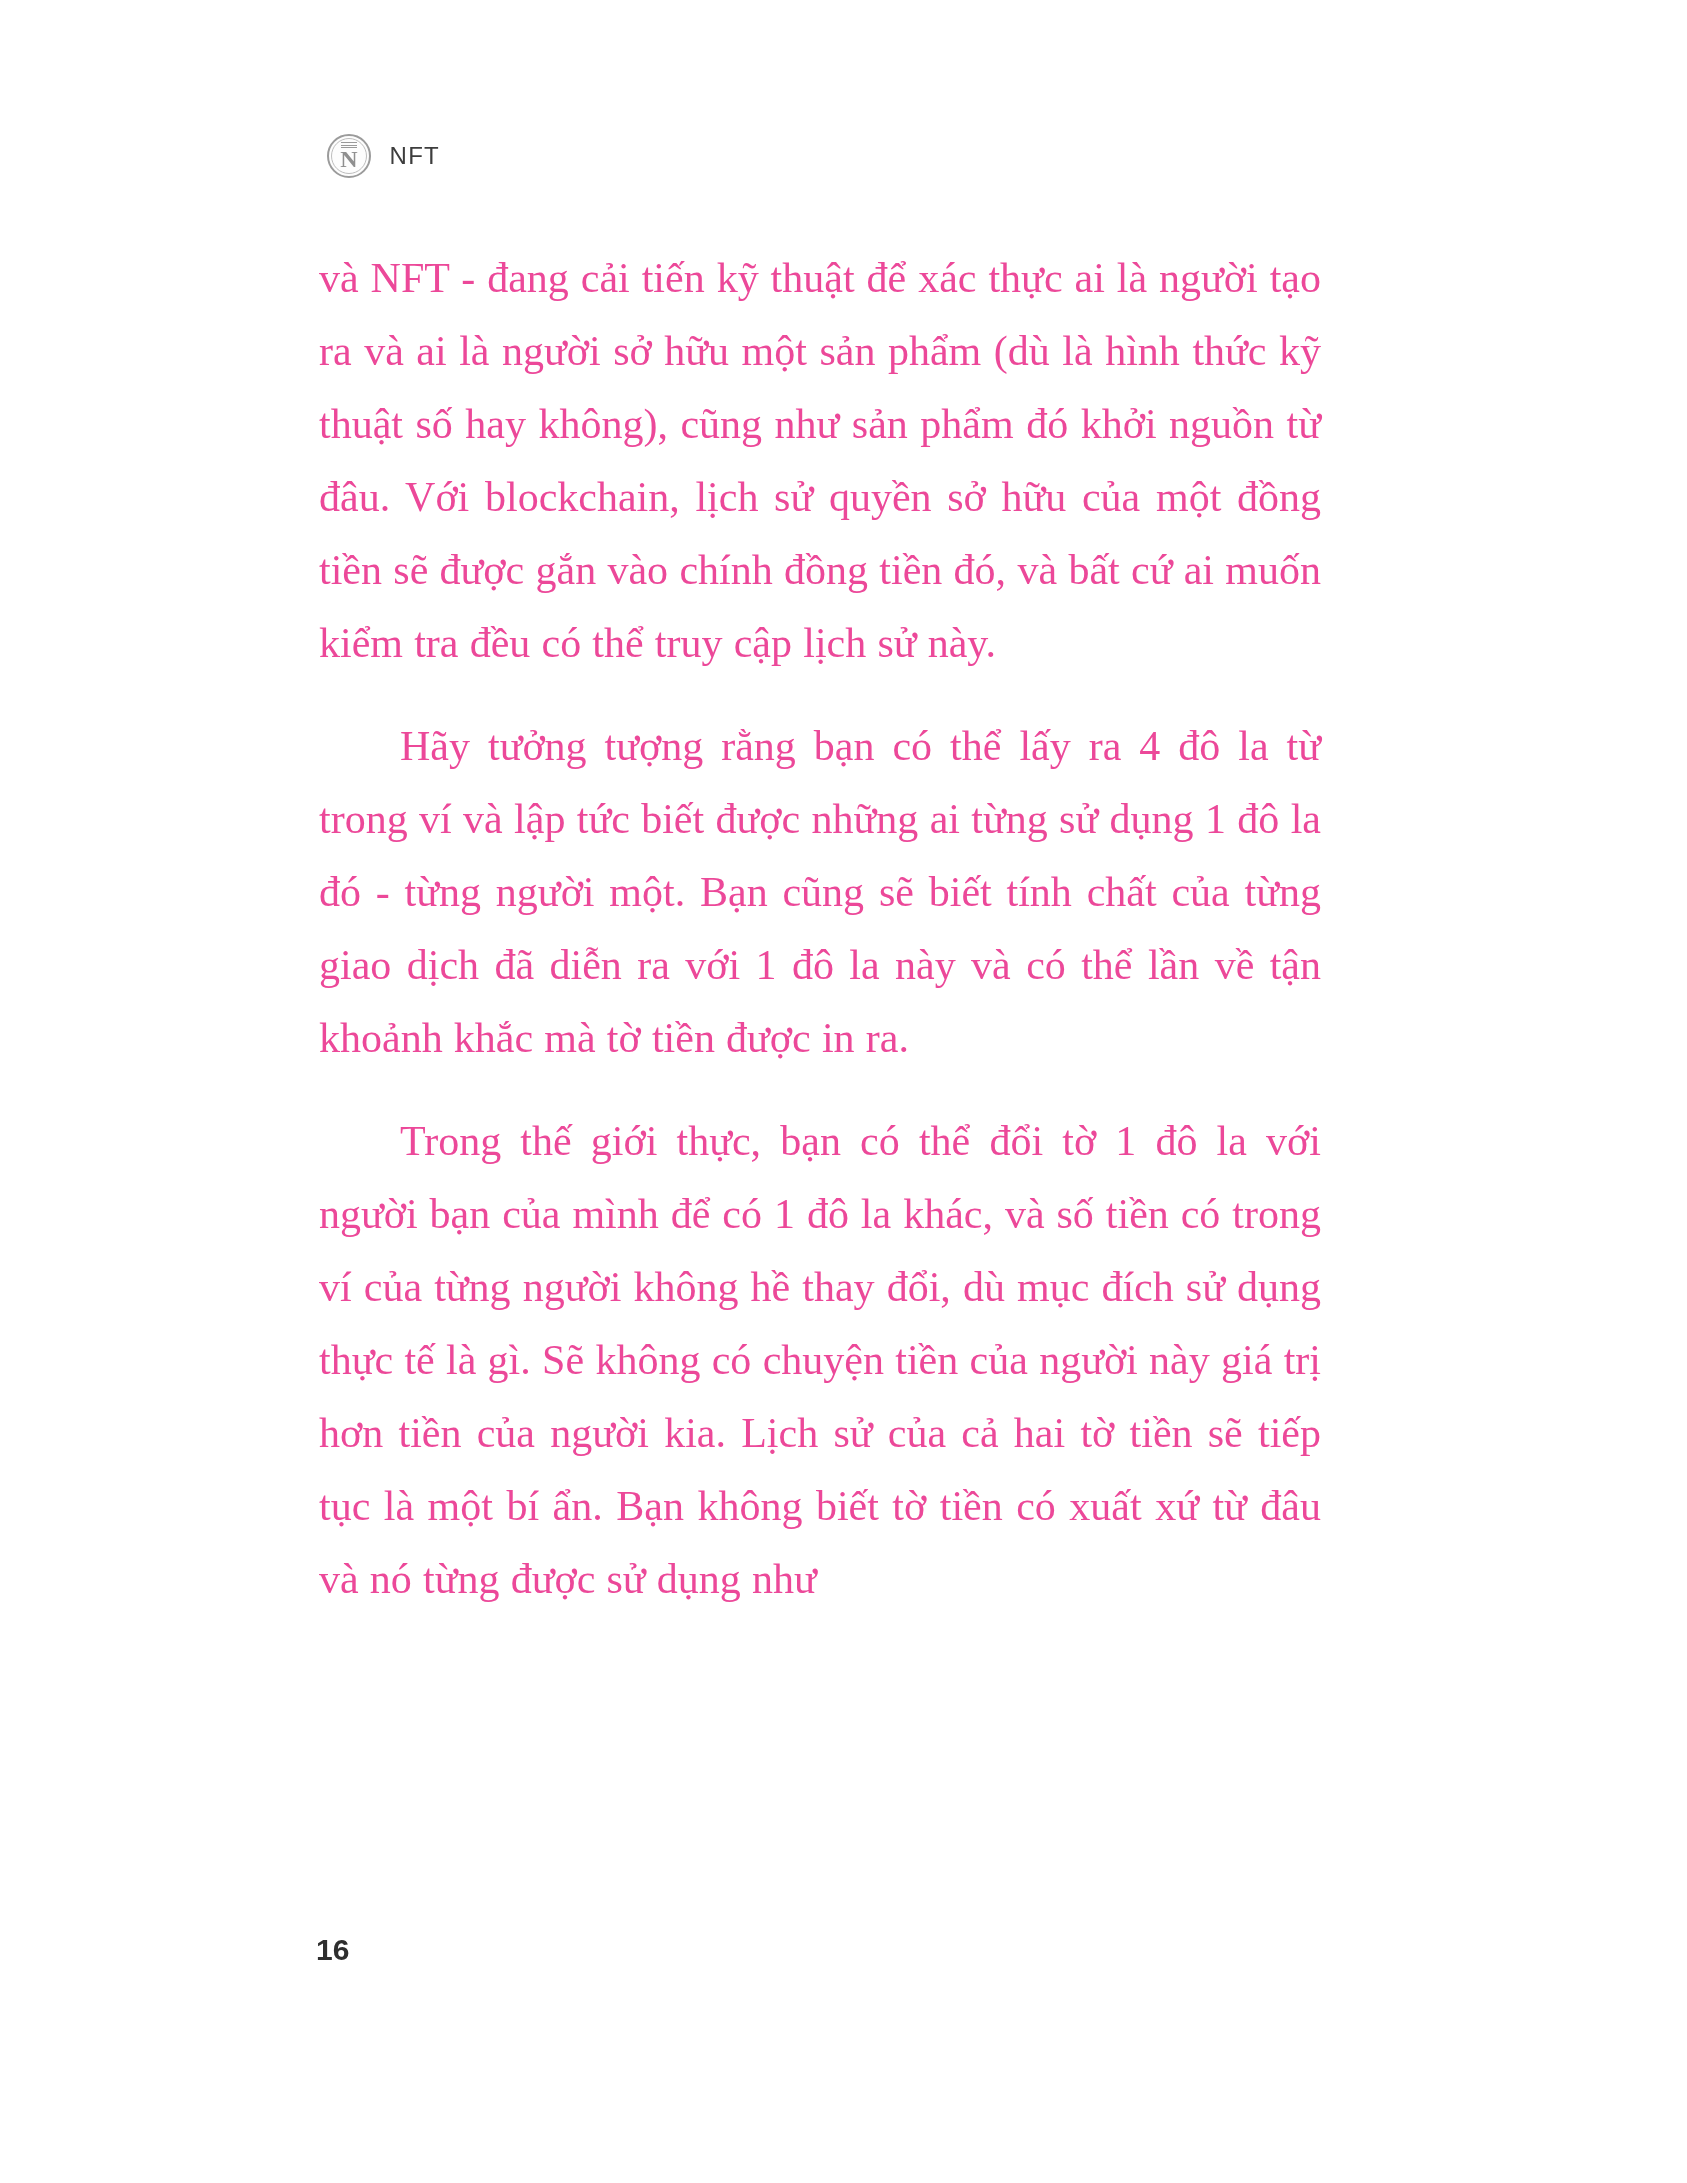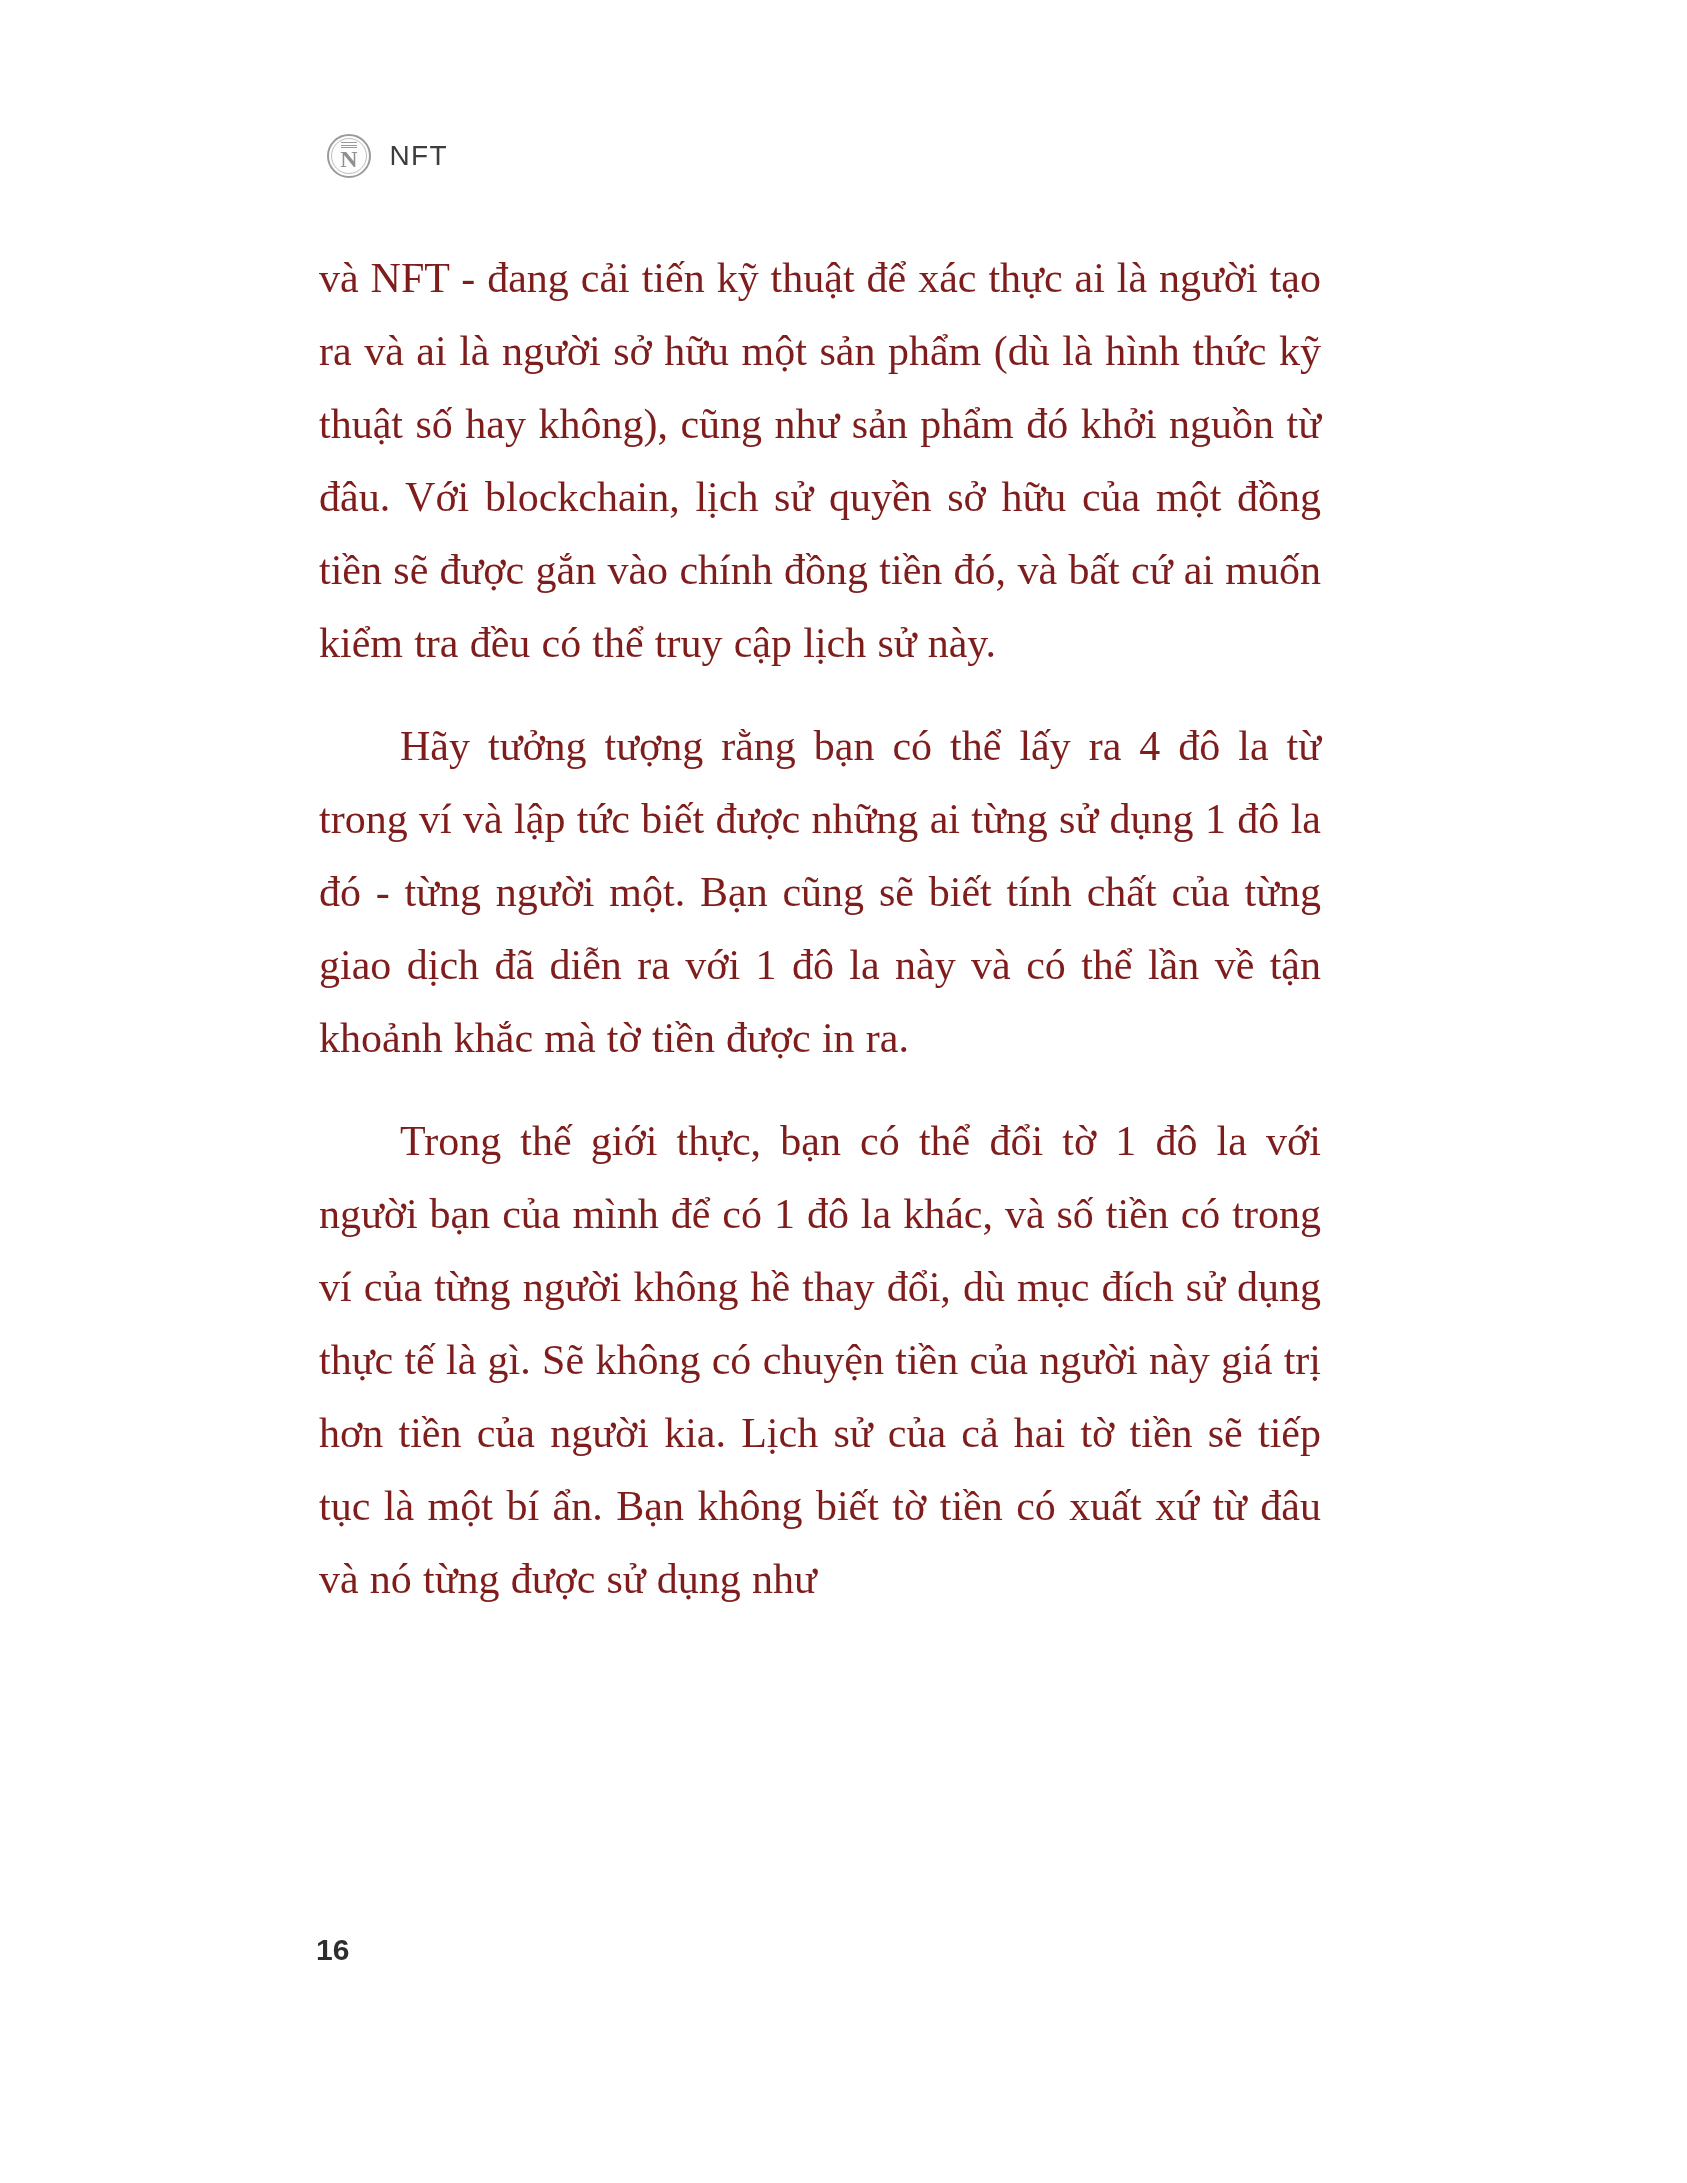--- a/index.html
+++ b/index.html
@@ -56,38 +56,38 @@
   }
   .coin-letter {
     font-family: "Liberation Serif", serif;
     font-size: 24px;
     font-weight: bold;
     line-height: 1;
     margin-top: 6.6px;
   }
   .brand {
     font-family: "Liberation Sans", sans-serif;
-    font-size: 28px;
+    font-size: 24px;
     letter-spacing: 1.3px;
     color: #3d3d3d;
   }
 
   
   .body-text {
     position: absolute;
     left: 319px;
     top: 242px;
     width: 1002px;
   }
   .para {
     margin: 0 0 30px 0;
     font-size: 42px;
     line-height: 73px;
     text-align: justify;
-    color: #7f1d1d;
+    color: #ec4899;
     word-spacing: 0.7px;
   }
   .para.indent {
     text-indent: 81px;
   }
 
   
   .page-footer {
     position: absolute;
     left: 316px;

